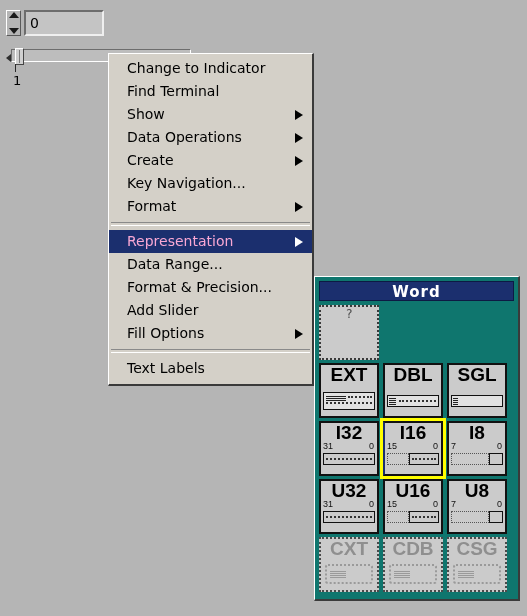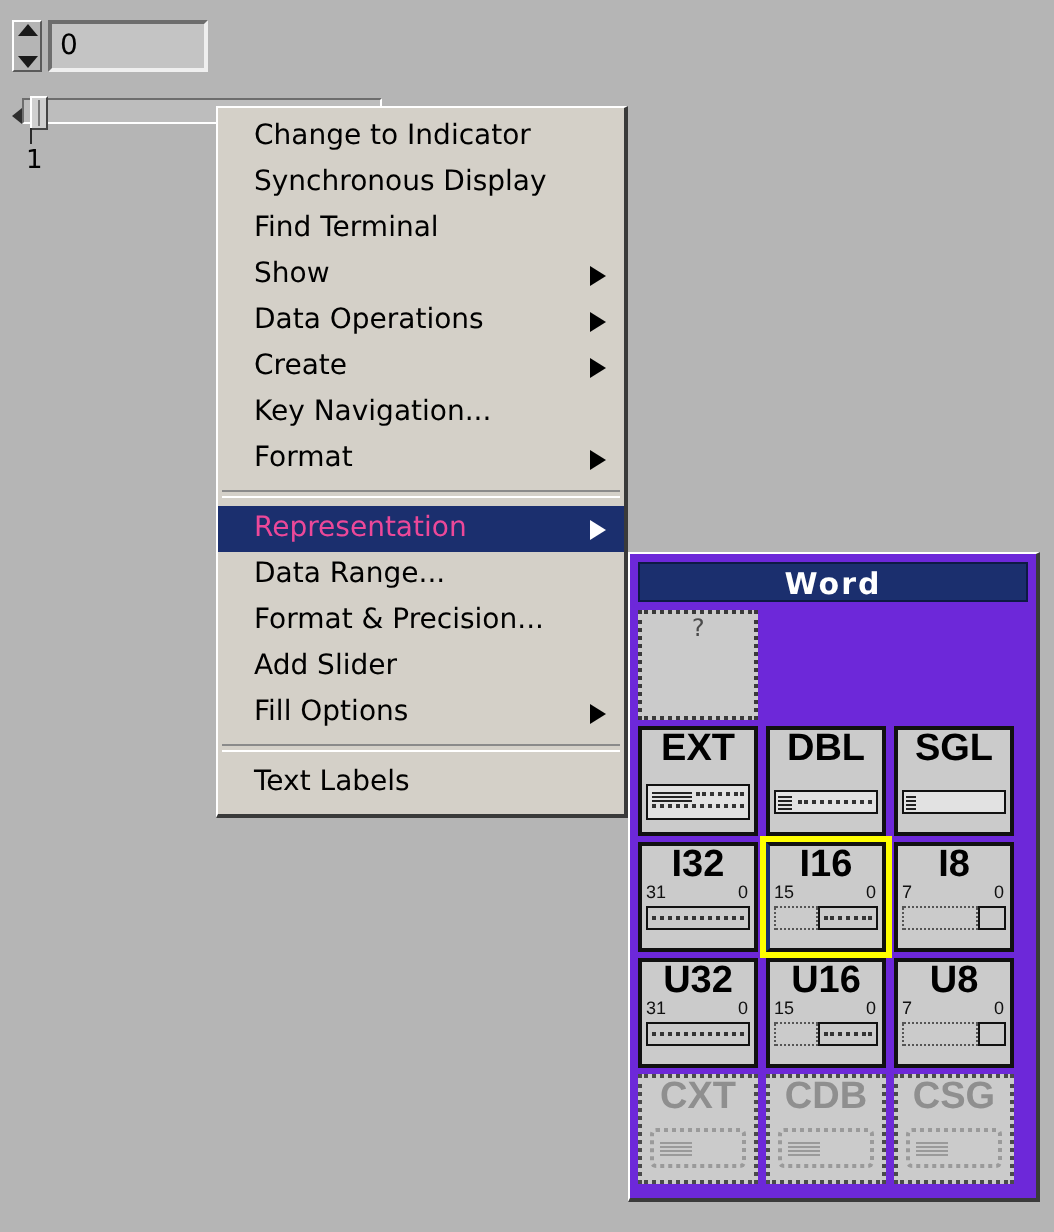--- a/index.html
+++ b/index.html
@@ -154,21 +154,21 @@
     height: 23px;
     line-height: 23px;
     padding-left: 18px;
     padding-right: 40px;
     font-size: 14px;
     color: #000000;
     white-space: nowrap;
   }
   .menu-item.highlighted {
     background: #1b2f6e;
-    color: #ec4899;
+    color: #f9a8d4;
   }
   .submenu-arrow {
     position: absolute;
     right: 9px;
     top: 50%;
     margin-top: -5px;
     width: 0; height: 0;
     border-top: 5px solid transparent;
     border-bottom: 5px solid transparent;
     border-left: 8px solid #000000;
@@ -182,21 +182,21 @@
     border-top: 1px solid #8a8a8a;
     border-bottom: 1px solid #ffffff;
   }
 
   
   #representation-palette {
     position: absolute;
     left: 314px;
     top: 276px;
     width: 206px;
-    background: #6d28d9;
+    background: #0f766e;
     border-top: 1px solid #ffffff;
     border-left: 1px solid #ffffff;
     border-right: 2px solid #3a3a3a;
     border-bottom: 2px solid #3a3a3a;
     box-sizing: border-box;
     padding: 4px;
   }
   .palette-title {
     background: #1b2f6e;
     color: #ffffff;
@@ -400,21 +400,20 @@
     </div>
   </div>
   <div class="slider-scale">
     <span class="scale-tick"></span>
     <span class="scale-label">1</span>
   </div>
 </div>
 
 <div id="context-menu">
     <div class="menu-item"><span>Change to Indicator</span></div>
-    <div class="menu-item"><span>Synchronous Display</span></div>
     <div class="menu-item"><span>Find Terminal</span></div>
     <div class="menu-item"><span>Show</span><span class="submenu-arrow"></span></div>
     <div class="menu-item"><span>Data Operations</span><span class="submenu-arrow"></span></div>
     <div class="menu-item"><span>Create</span><span class="submenu-arrow"></span></div>
     <div class="menu-item"><span>Key Navigation...</span></div>
     <div class="menu-item"><span>Format</span><span class="submenu-arrow"></span></div>
     <div class="menu-separator"></div>
     <div class="menu-item highlighted"><span>Representation</span><span class="submenu-arrow"></span></div>
     <div class="menu-item"><span>Data Range...</span></div>
     <div class="menu-item"><span>Format &amp; Precision...</span></div>

